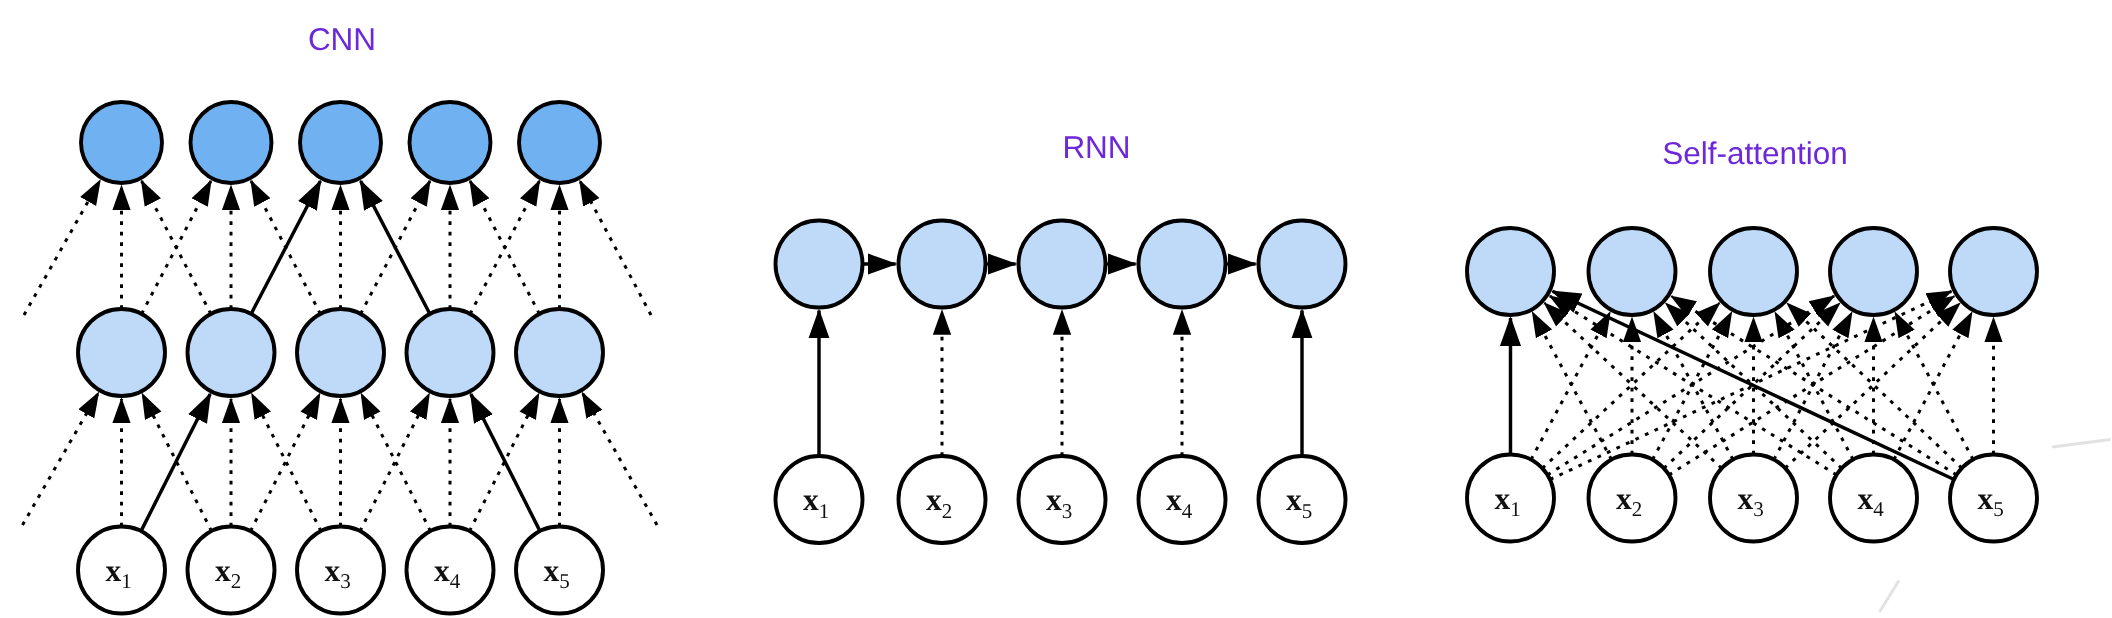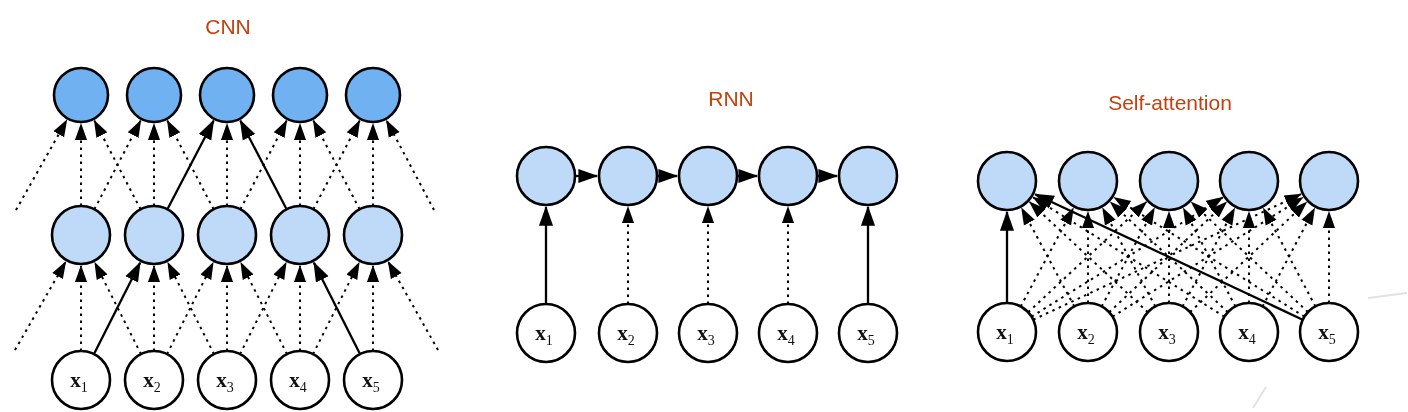--- a/index.html
+++ b/index.html
@@ -10,21 +10,21 @@
     background: #ffffff;
     overflow: hidden;
     font-family: "Liberation Sans", sans-serif;
   }
   .stage svg { position: absolute; left: 0; top: 0; }
   .panel-title {
     position: absolute;
     transform: translateX(-50%);
     font-size: 21px;
     line-height: 22px;
-    color: #c2410c;
+    color: #6d28d9;
     white-space: nowrap;
   }
   .title-cnn  { left: 228px;  top: 16px; }
   .title-rnn  { left: 731px;  top: 88px; }
   .title-sa   { left: 1170px; top: 92px; }
 </style>
 </head>
 <body>
 
 <div class="stage">

